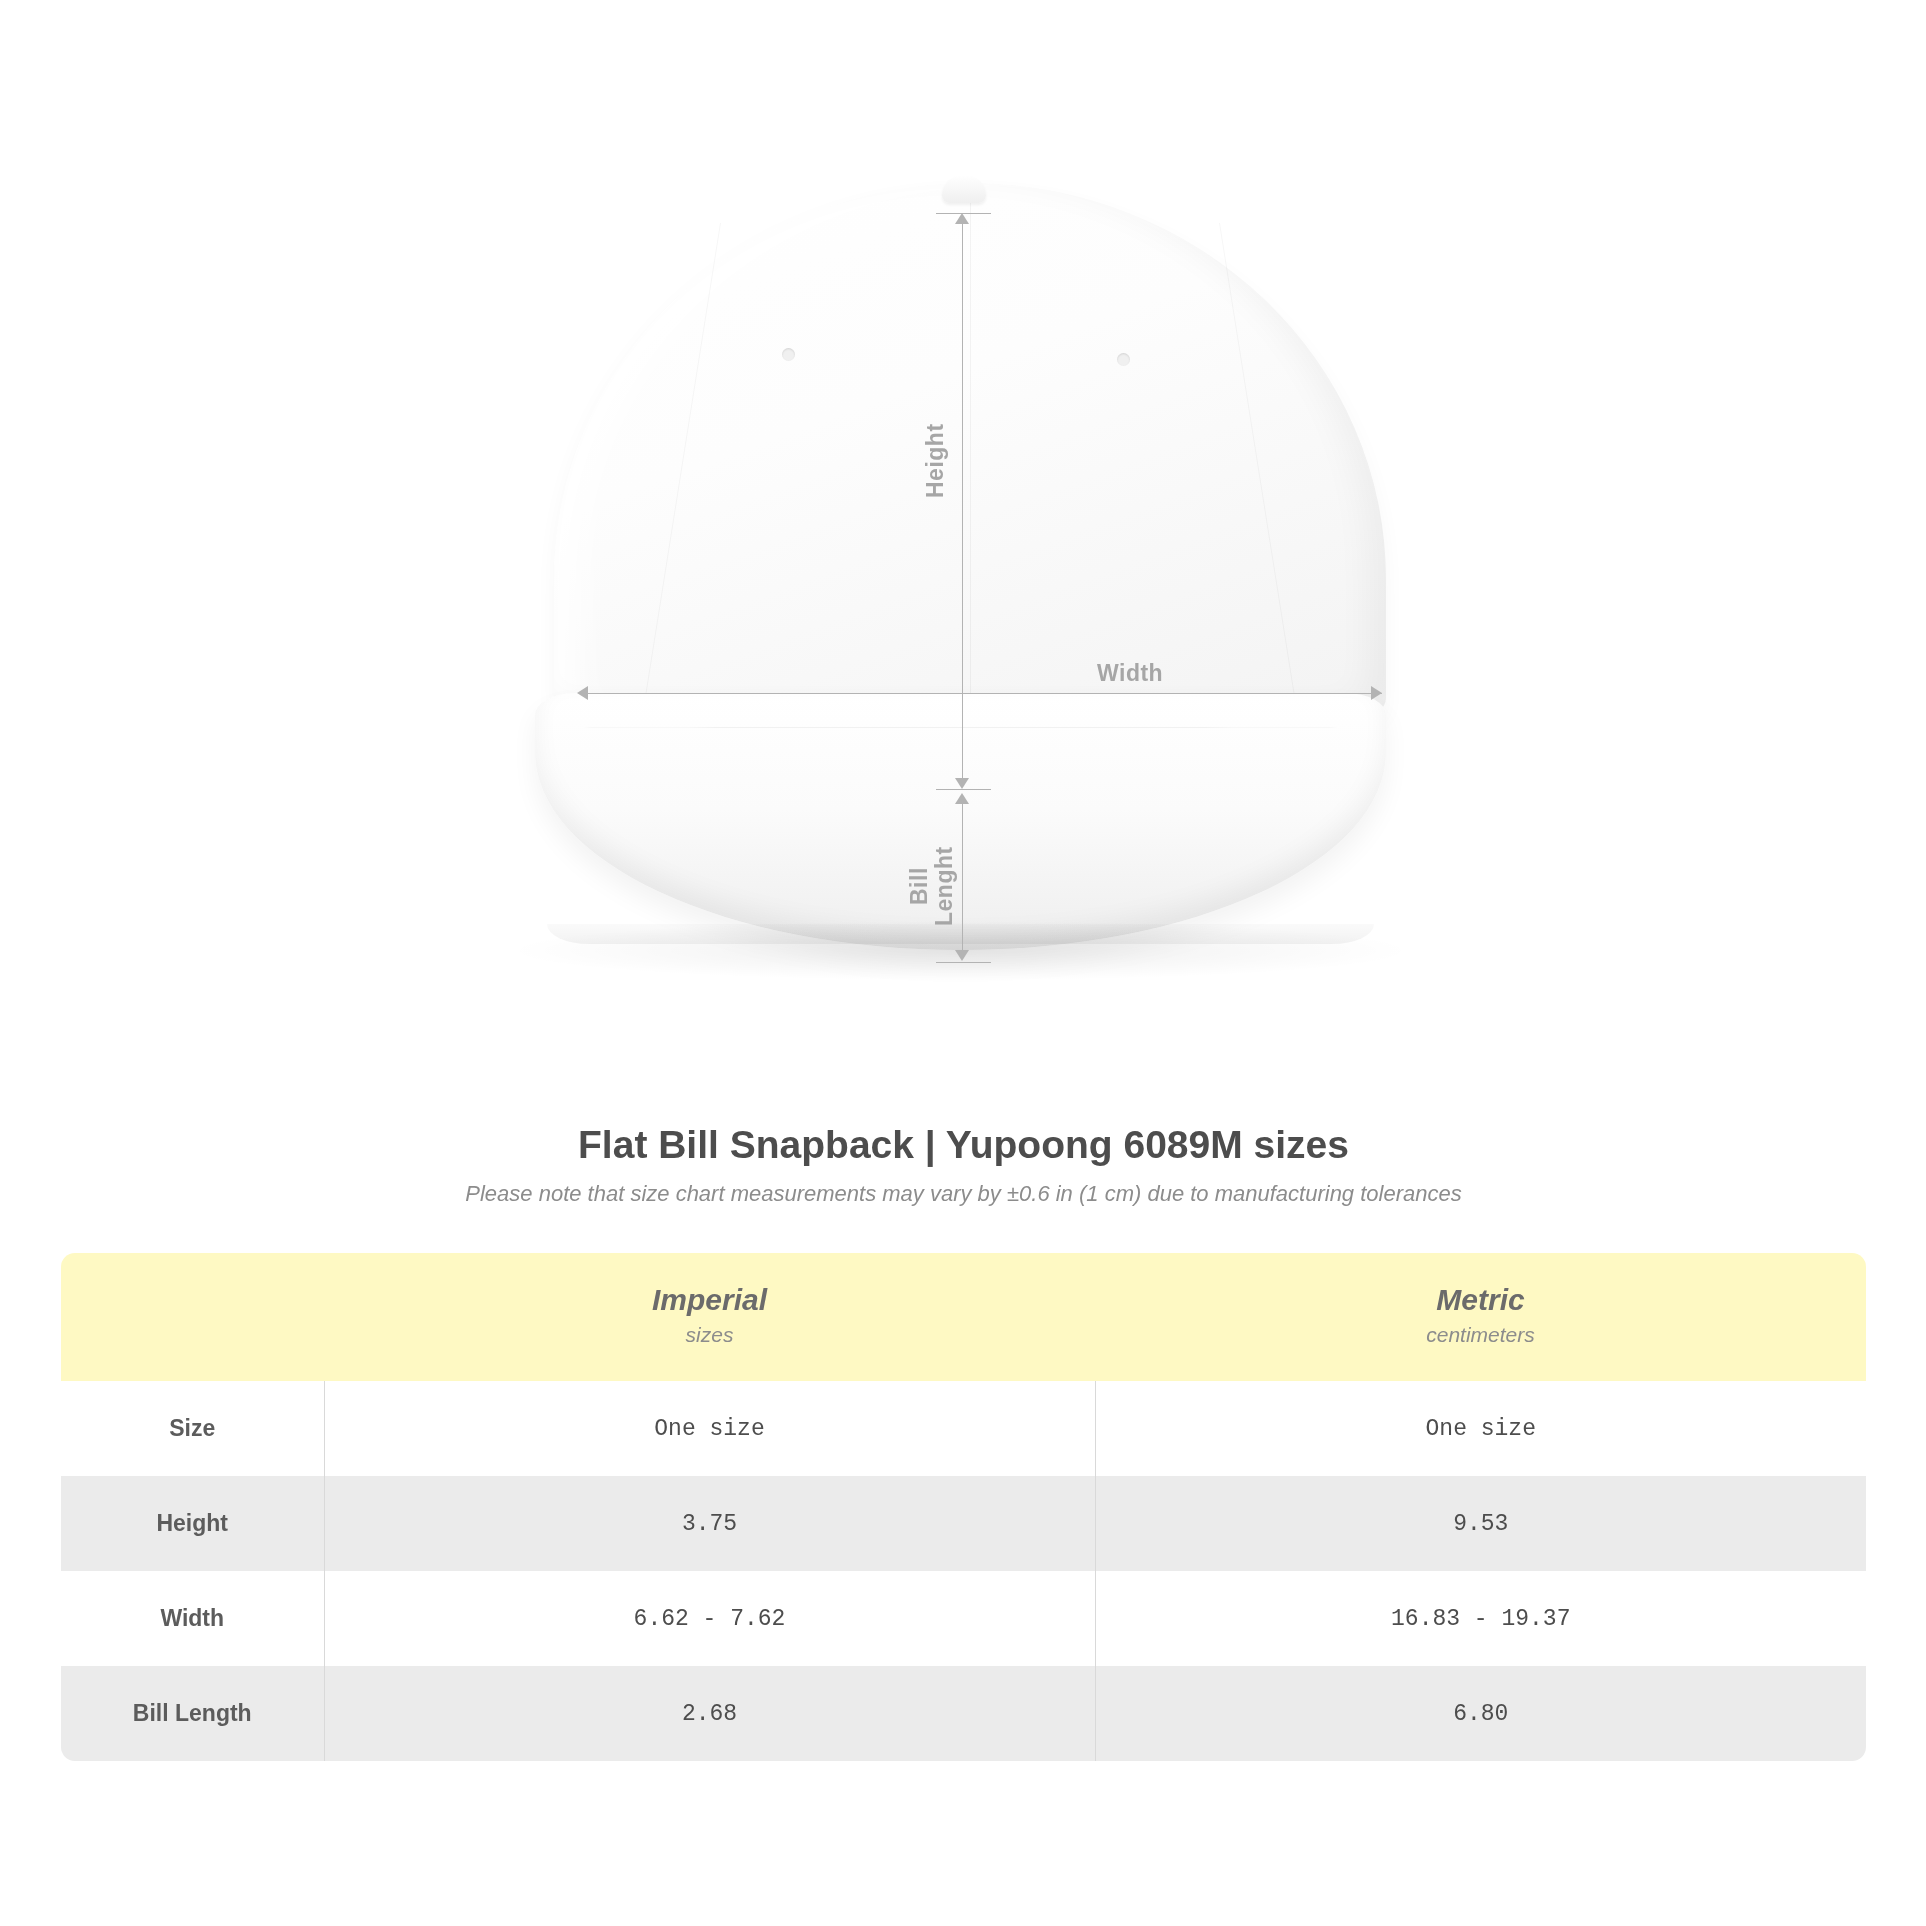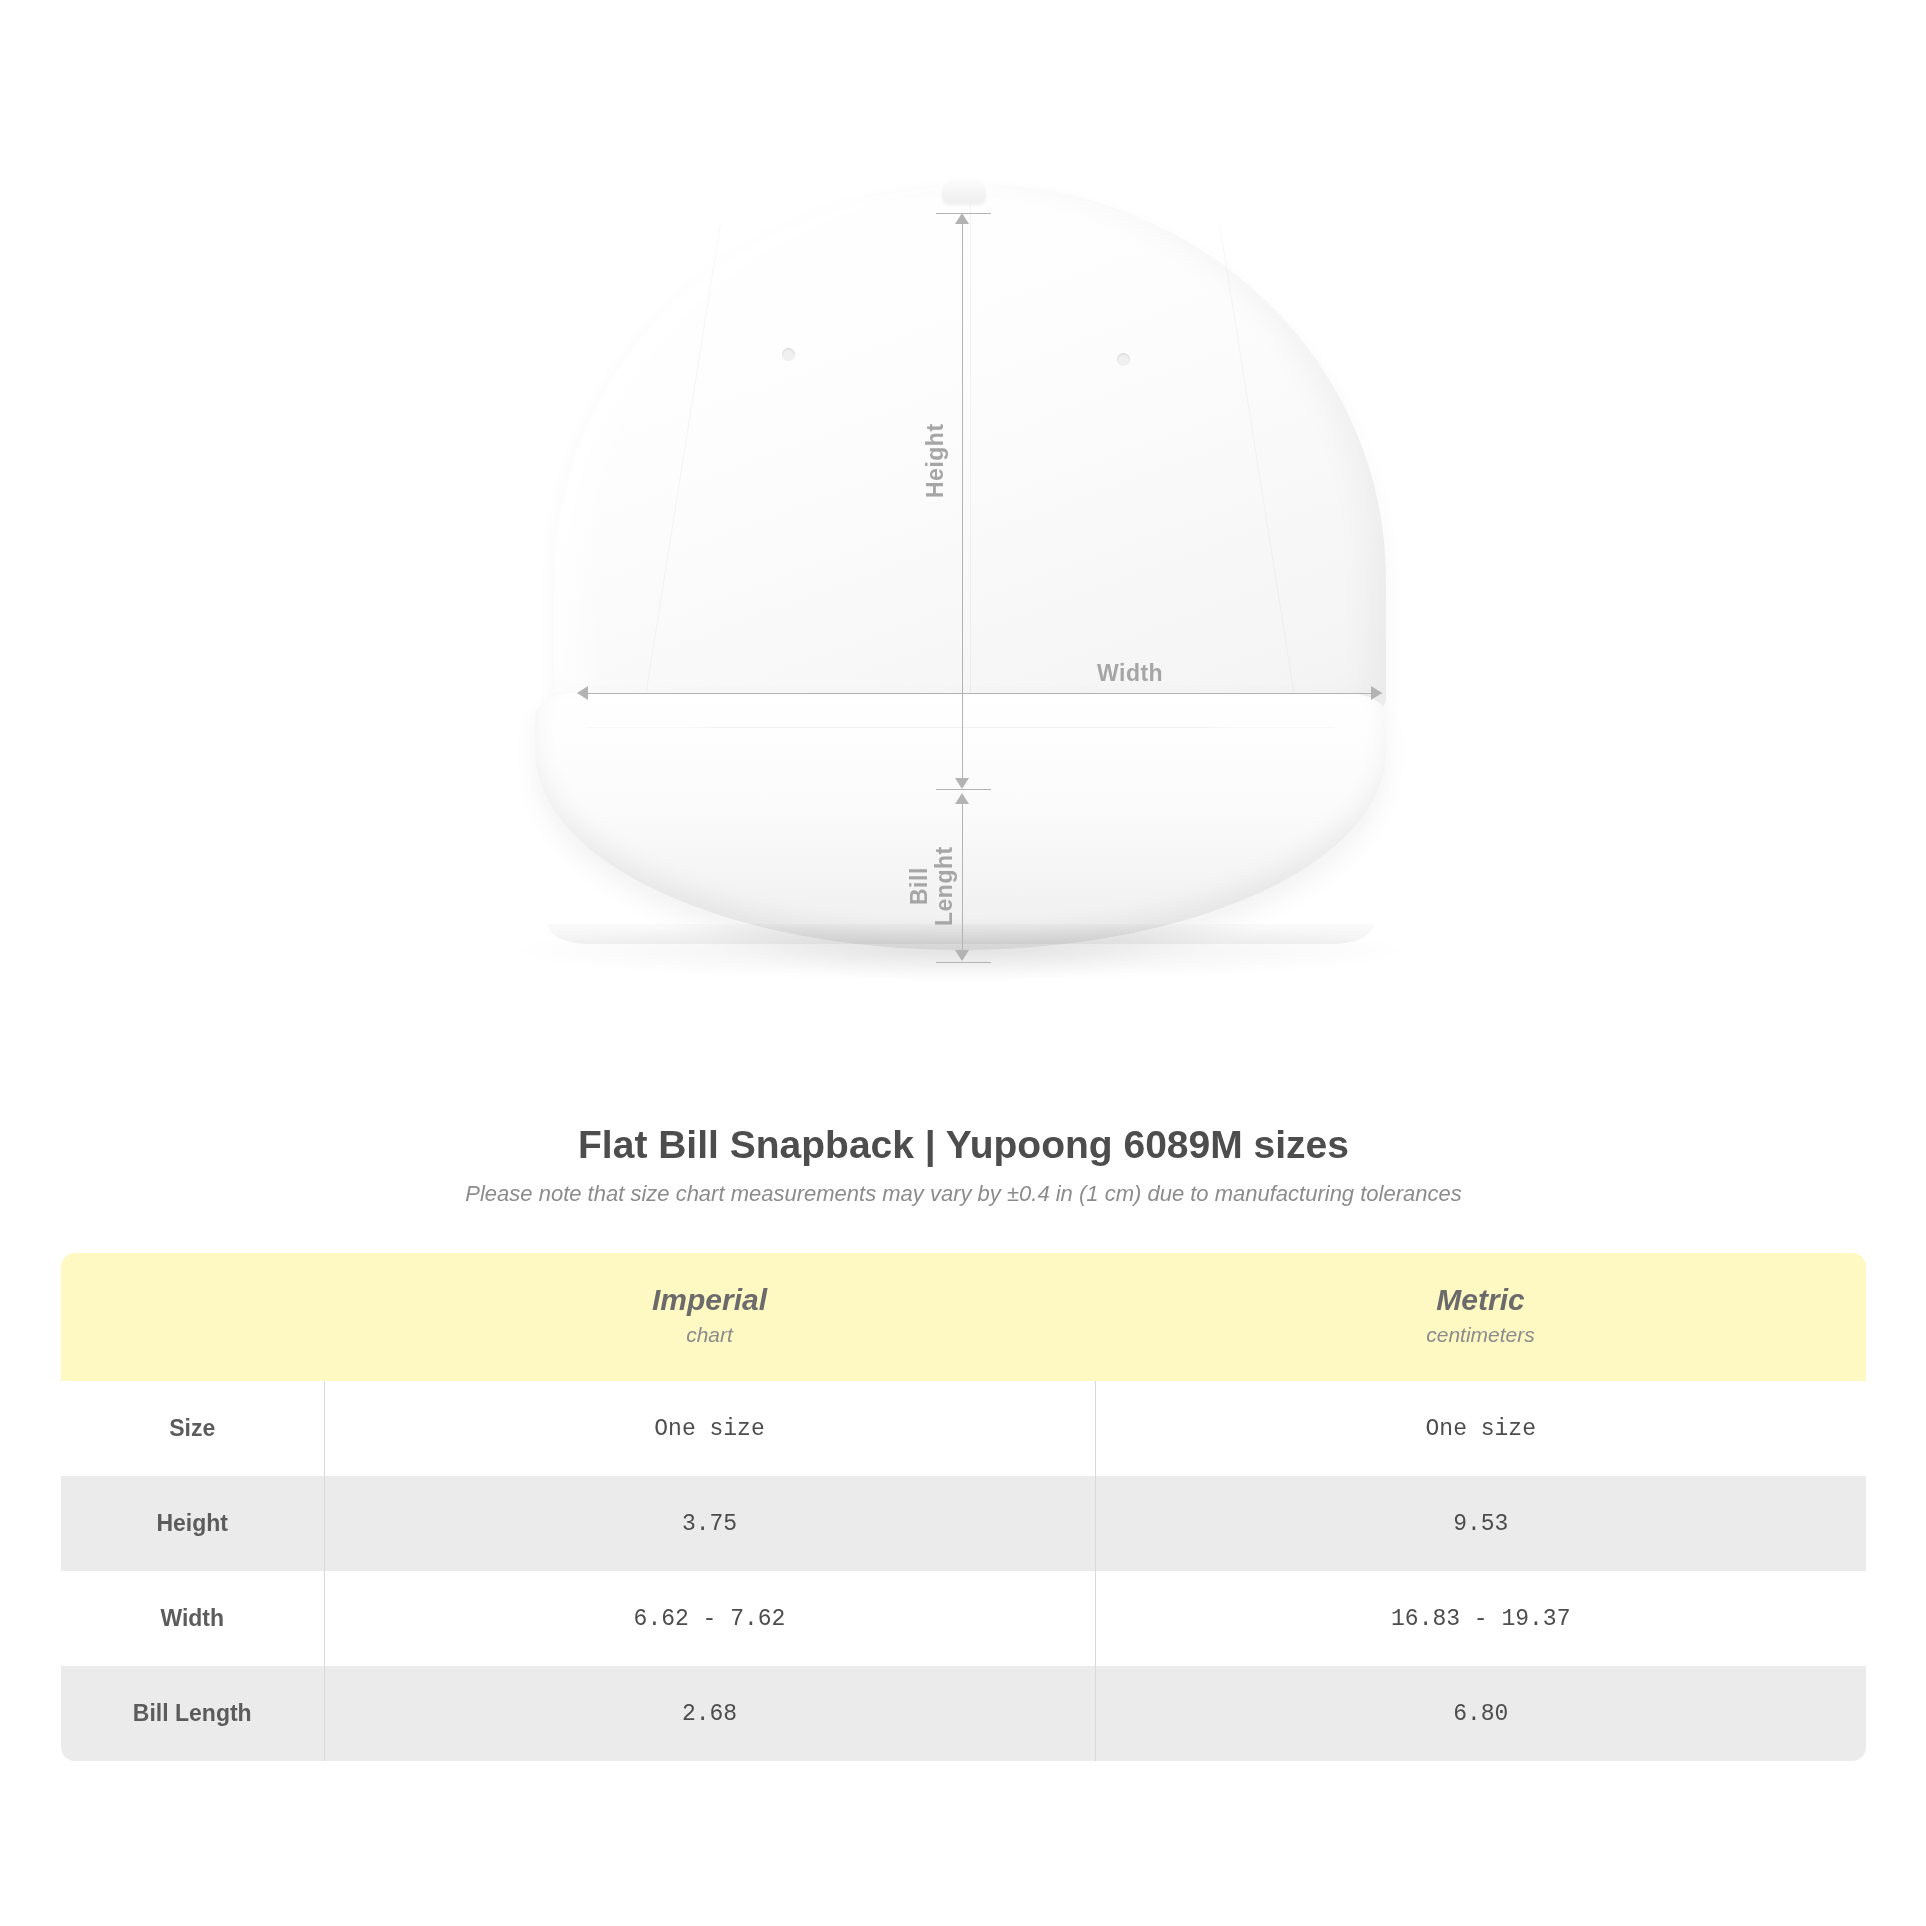--- a/index.html
+++ b/index.html
@@ -294,31 +294,31 @@
   <div class="measure-line v-line" style="left:962px; top:804px; height:147px;"></div>
   <div class="arrow arrow-up" style="left:955px; top:793px;"></div>
   <div class="arrow arrow-down" style="left:955px; top:950px;"></div>
   <div class="tick" style="left:936px; top:962px; width:55px;"></div>
   <div class="measure-label label-vert" style="left:907px; top:827px; height:119px; text-align:center;">Bill
 Lenght</div>
 </div>
 
 <div class="caption-wrap">
   <h1 class="chart-title">Flat Bill Snapback | Yupoong 6089M sizes</h1>
-  <p class="chart-note">Please note that size chart measurements may vary by ±0.4 in (1 cm) due to manufacturing tolerances</p>
+  <p class="chart-note">Please note that size chart measurements may vary by ±0.6 in (1 cm) due to manufacturing tolerances</p>
 </div>
 
 <div class="table-wrap">
   <table class="size-table">
     <thead>
       <tr class="head-row">
         <th class="first-col"></th>
         <th>
           <span class="unit-system">Imperial</span>
-          <span class="unit-sub">chart</span>
+          <span class="unit-sub">sizes</span>
         </th>
         <th>
           <span class="unit-system">Metric</span>
           <span class="unit-sub">centimeters</span>
         </th>
       </tr>
     </thead>
     <tbody>
       <tr>
         <td class="row-label first-col">Size</td>

